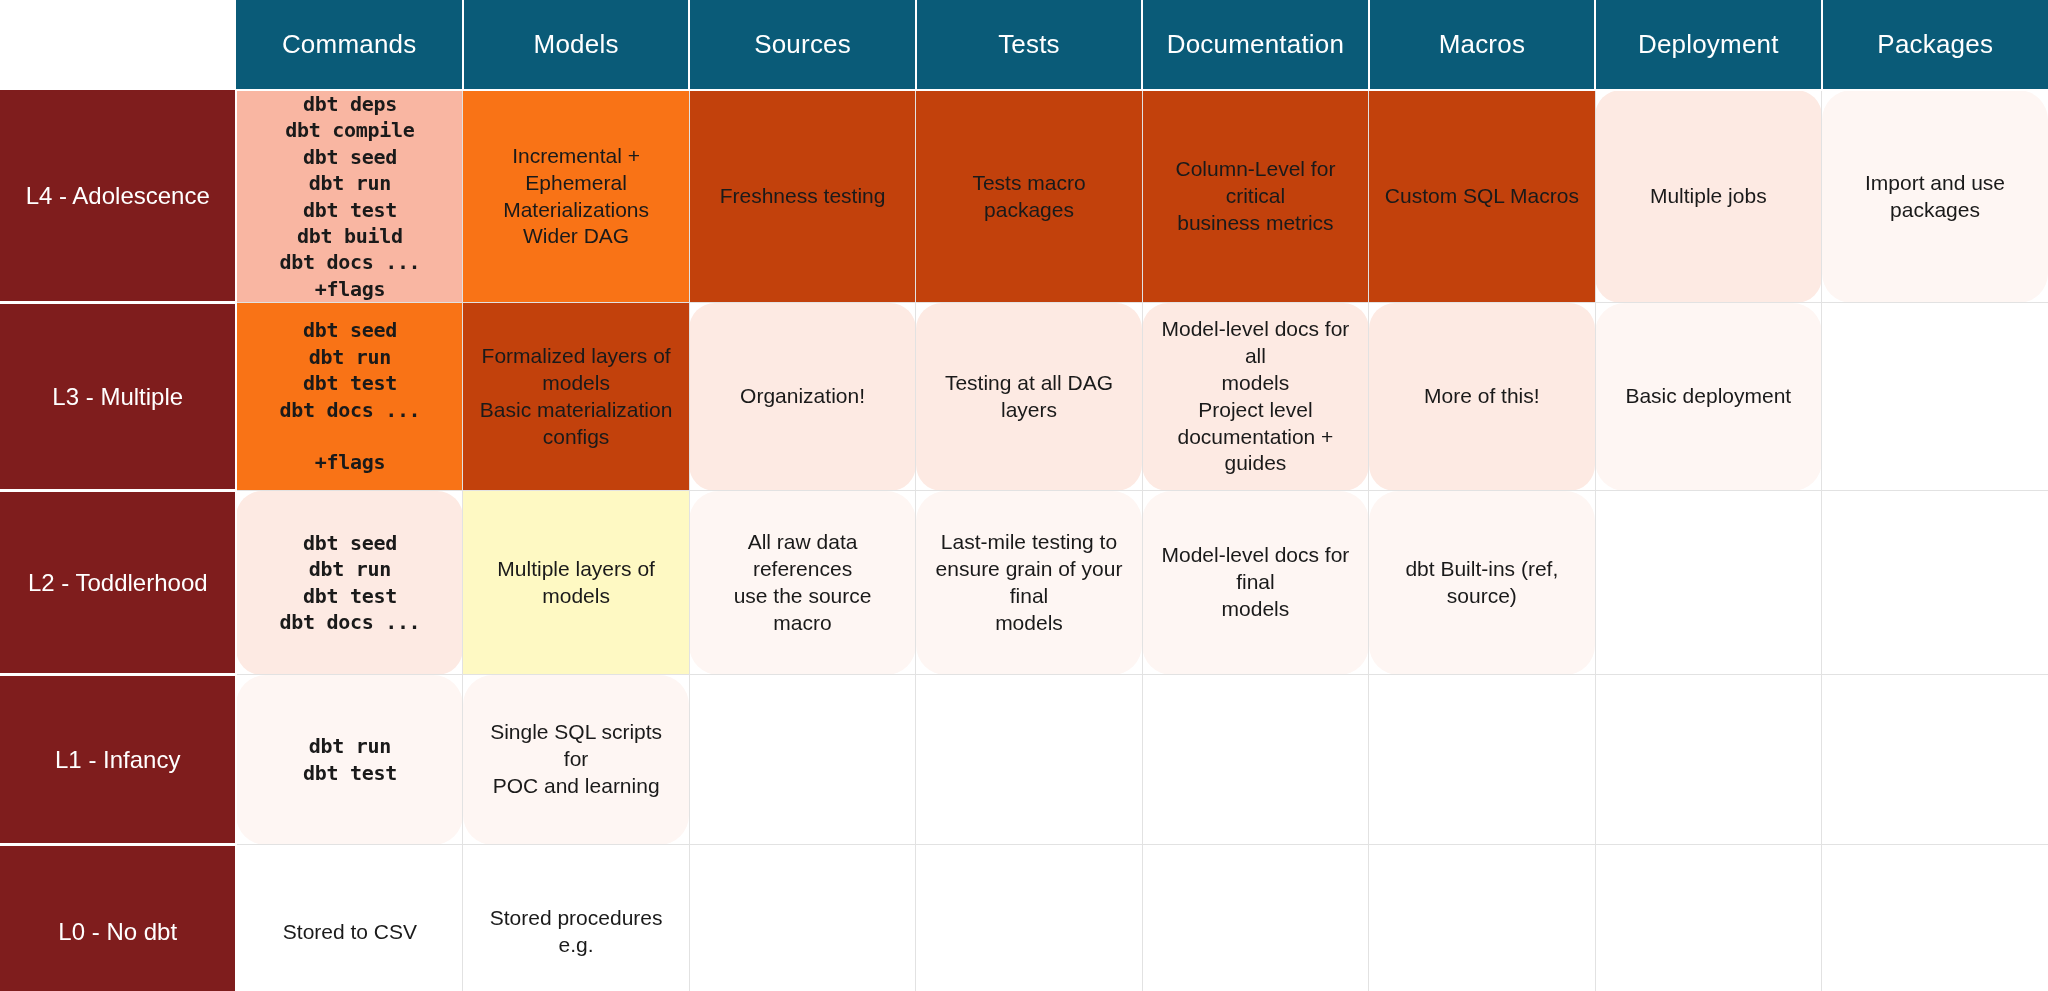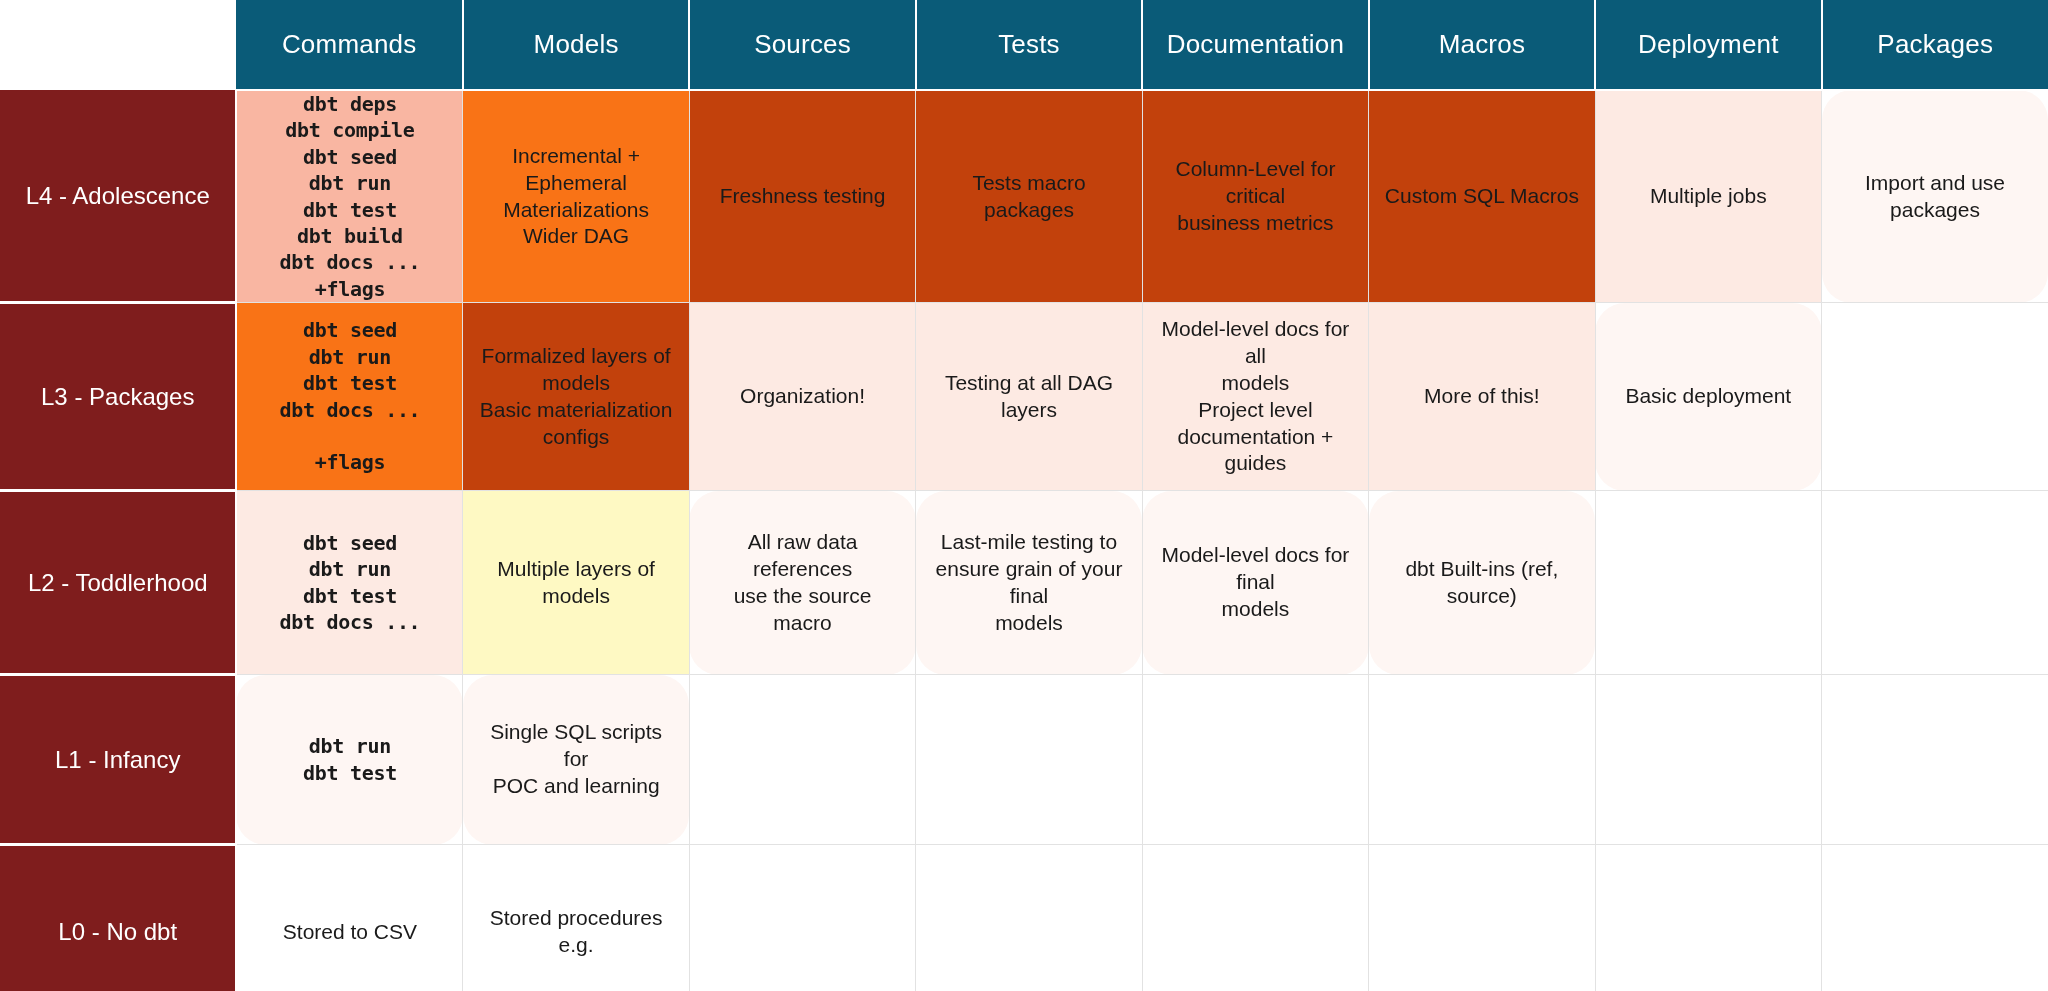--- a/index.html
+++ b/index.html
@@ -72,21 +72,21 @@
     font-family: "DejaVu Sans Mono", monospace;
     font-size: 20px;
     line-height: 1.32;
     font-weight: bold;
     letter-spacing: -0.3px;
   }
   
   .h5 { background: #f9b6a2; }
   .h4 { background: #f97316; }
   .h3 { background: #c2410c; }
-  .h1 { background: #fdeae3; }
+  .h1 { background: #fdeae3; border-radius: 26px; }
   .h0b { background: #fef9c3; }
   .h00 { background: #fef6f3; border-radius: 30px; }
   .blank { background: #ffffff; }
 
   
   tr.r-l4 td, tr.r-l4 th { height: 205px; }
   tr.r-l3 td { height: 188px; }
   tr.r-l2 td { height: 184px; }
   tr.r-l1 td { height: 170px; }
   tr.r-l0 td { height: 175px; }
@@ -155,21 +155,21 @@
           </td>
         <td class="cell h1">
             <span class="txt">Multiple jobs</span>
           </td>
         <td class="cell h00 last">
             <span class="txt">Import and use packages</span>
           </td>
       </tr>
 
       <tr class="r-l3">
-        <td class="rowhead">L3 - Packages</td>
+        <td class="rowhead">L3 - Multiple</td>
         <td class="cell mono h4">
             <span class="txt">dbt seed
 dbt run
 dbt test
 dbt docs ...
 
 +flags</span>
           </td>
         <td class="cell h3">
             <span class="txt">Formalized layers of

